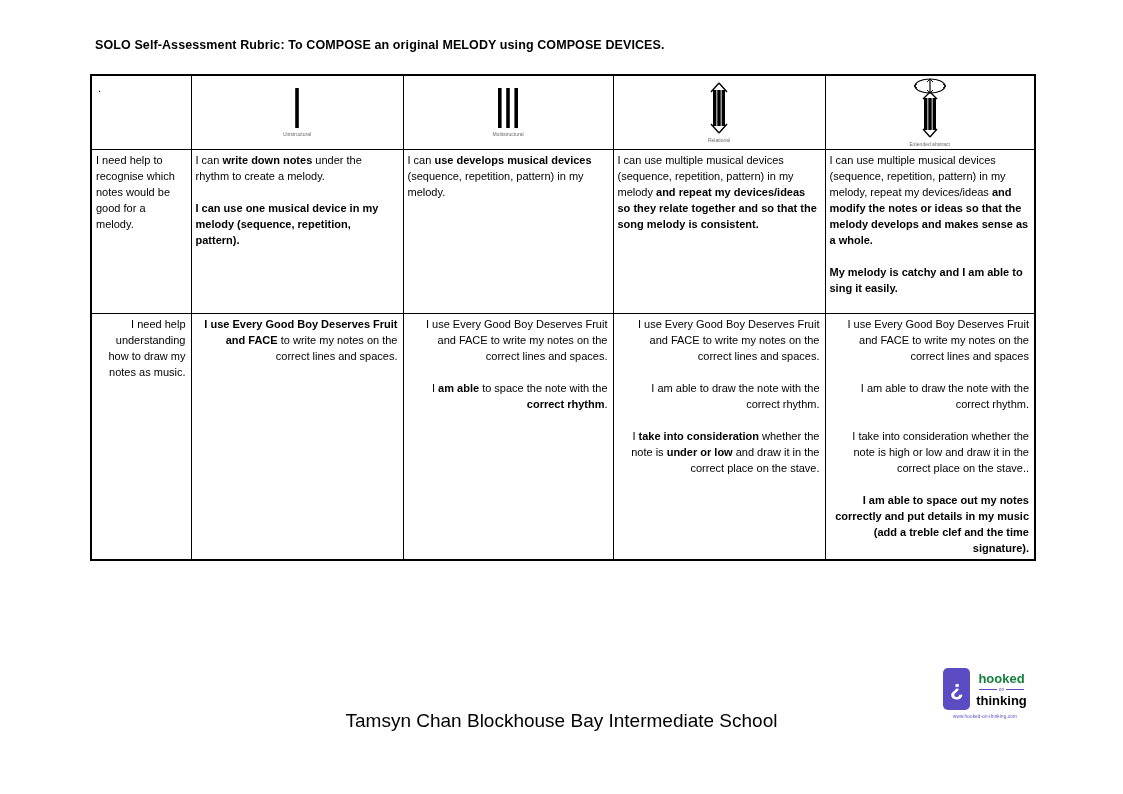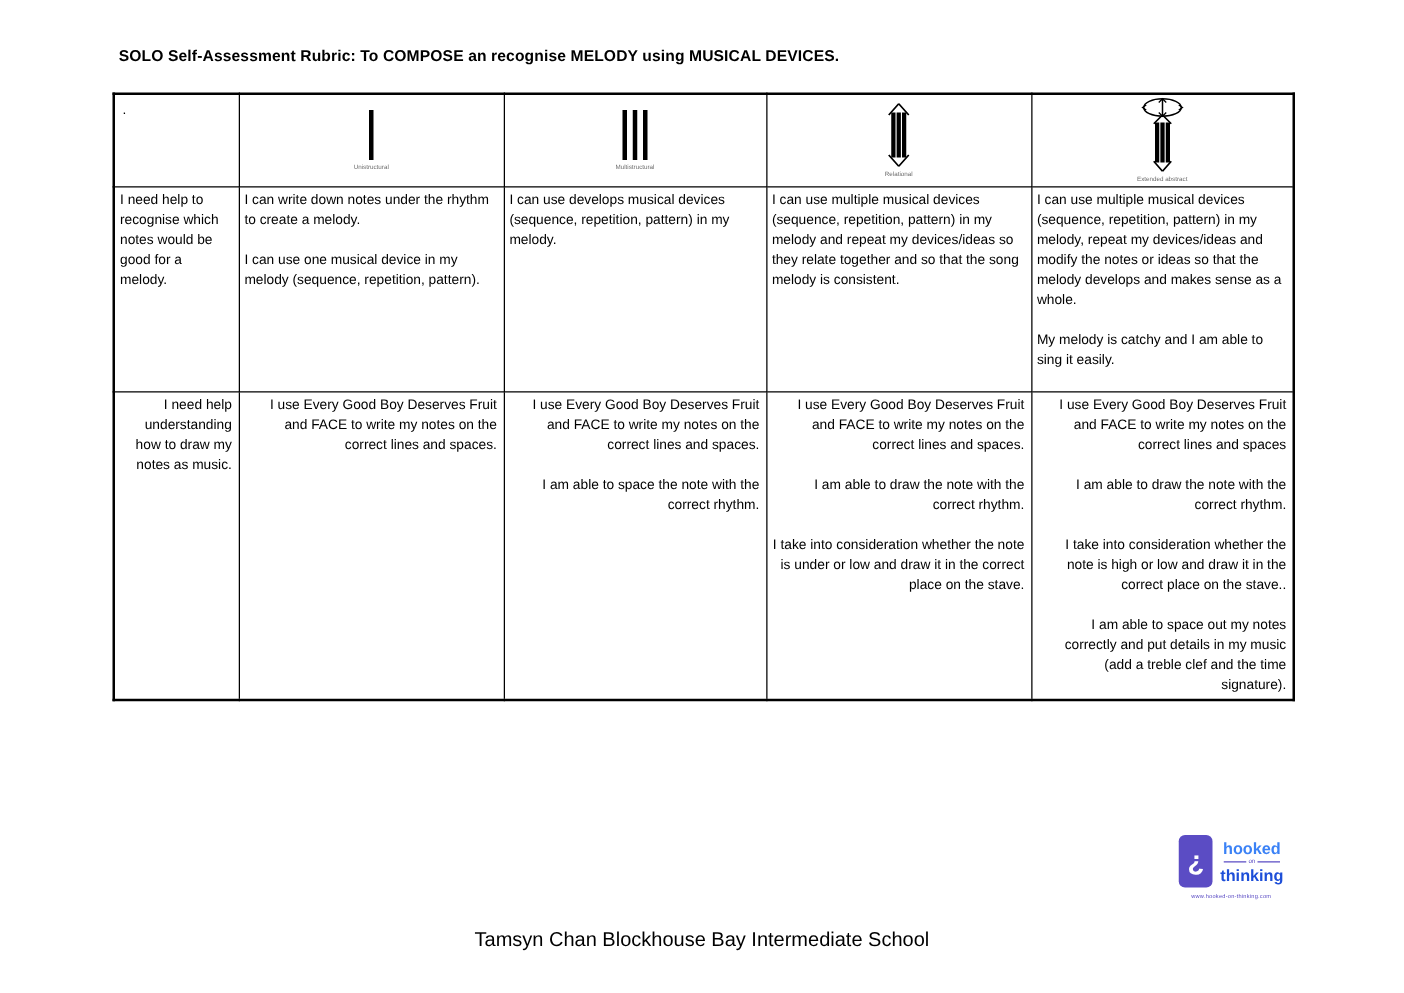--- a/index.html
+++ b/index.html
@@ -26,46 +26,46 @@
   .icon-stack{display:flex;flex-direction:column;align-items:center;justify-content:center;gap:3px;}
   .icon-caption{font-size:5px;line-height:6px;color:#6b6b6b;letter-spacing:0;}
   tr.label-row th{
     height:17px;text-align:left;font-size:12.5px;font-weight:bold;
     padding:1px 4px;vertical-align:middle;
   }
   tr.body-row-0 td{height:159px;margin-top:24px;}
   tr.body-row-1 td{height:241px;text-align:right;}
   .para{margin:0;}
   .para + .para{margin-top:16px;}
-  .b{font-weight:normal;}
+  .b{font-weight:bold;}
   .icon-glyph{display:block;}
   .footer-line{
-    position:absolute;left:0;top:744px;width:1123px;text-align:center;
-    font-size:16px;
+    position:absolute;left:0;top:710px;width:1123px;text-align:center;
+    font-size:19px;
   }
   .logo{
     position:absolute;left:934px;top:668px;width:102px;
     display:flex;flex-direction:column;align-items:center;
   }
   .logo-top{display:flex;flex-direction:row;align-items:center;gap:6px;}
   .logo-mark{
     width:27px;height:42px;border-radius:5px;
     display:flex;align-items:center;justify-content:center;
     color:#fff;font-size:22px;font-weight:bold;line-height:1;
   }
   .logo-words{display:flex;flex-direction:column;align-items:center;line-height:1;}
   .logo-word{font-size:13px;font-weight:bold;}
   .logo-on{font-size:5px;display:flex;align-items:center;gap:2px;margin:2px 0;}
   .logo-on .rule{display:inline-block;width:18px;height:1px;}
   .logo-url{font-size:4.5px;margin-top:4px;letter-spacing:.2px;}
 </style>
 </head>
 <body>
 
-<div class="doc-title">SOLO Self-Assessment Rubric: To COMPOSE an recognise MELODY using MUSICAL DEVICES.</div>
+<div class="doc-title">SOLO Self-Assessment Rubric: To COMPOSE an original MELODY using COMPOSE DEVICES.</div>
 
 <table class="rubric">
   <colgroup>
     <col style="width:100px">
       <col style="width:212px">
       <col style="width:210px">
       <col style="width:212px">
       <col style="width:210px">
   </colgroup>
   <tbody>
@@ -162,23 +162,23 @@
       </tr>
     </tbody>
 </table>
 
 <div class="footer-line">Tamsyn Chan Blockhouse Bay Intermediate School</div>
 
 <div class="logo">
   <div class="logo-top">
     <div class="logo-mark" style="background: rgb(91, 76, 196);">¿</div>
     <div class="logo-words">
-      <span class="logo-word logo-purple" style="color: #3b82f6; text-align: center;">hooked</span>
+      <span class="logo-word logo-purple" style="color: #15803d; text-align: center;">hooked</span>
       <span class="logo-on logo-purple" style="color: rgb(91, 76, 196);">
           <span class="rule logo-rule" style="background: rgb(91, 76, 196);"></span>
           <span>on</span>
           <span class="rule logo-rule" style="background: rgb(91, 76, 196);"></span>
         </span>
-      <span class="logo-word logo-purple" style="color: #1d4ed8;">thinking</span>
+      <span class="logo-word logo-purple" style="color: #000000;">thinking</span>
     </div>
   </div>
   <div class="logo-url logo-purple" style="color: rgb(91, 76, 196);">www.hooked-on-thinking.com</div>
 </div>
 
 </body></html>

